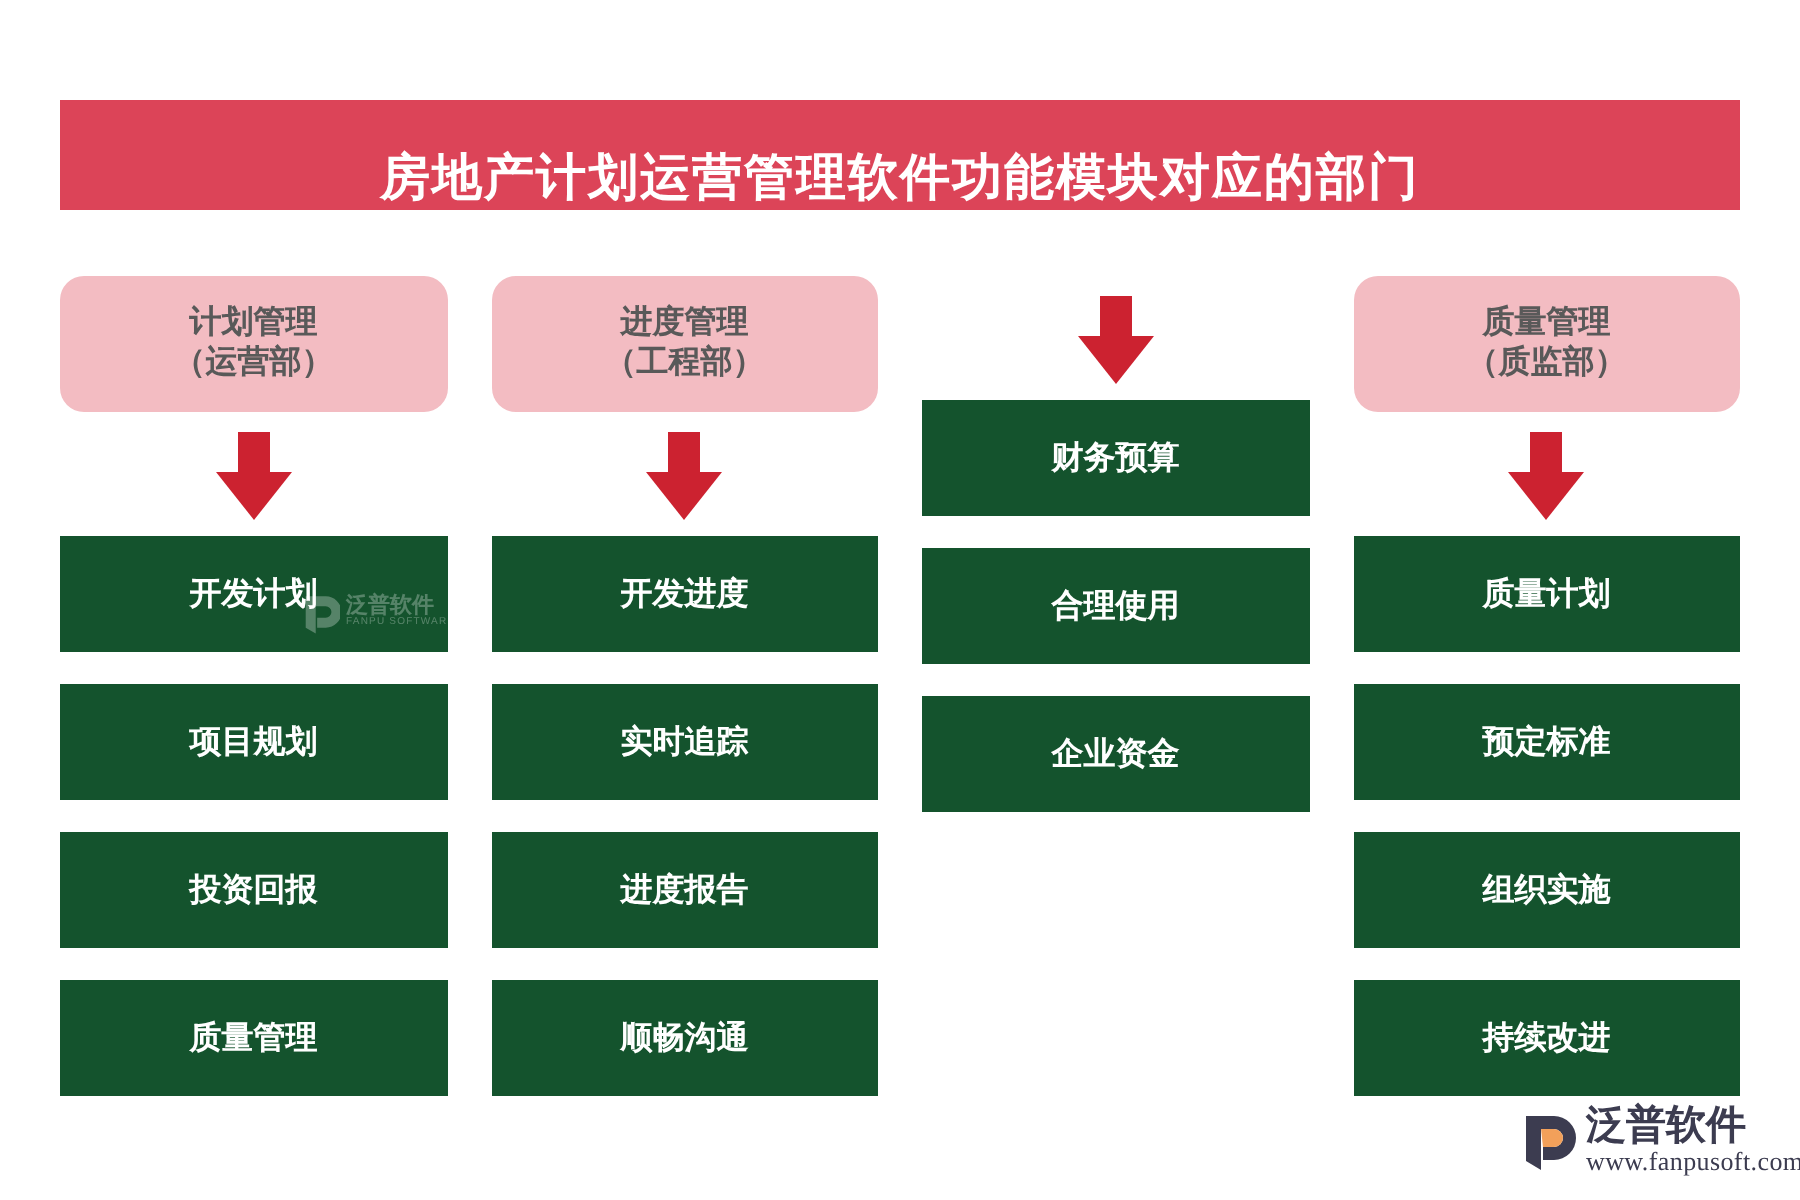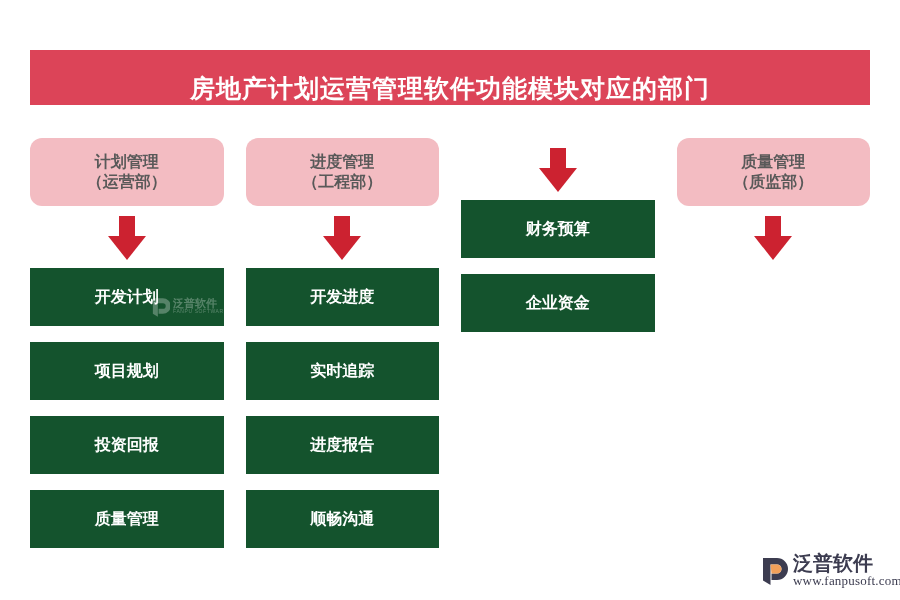--- a/index.html
+++ b/index.html
@@ -268,35 +268,52 @@
         <div class="arrow">
           <div class="shaft"></div>
             <div class="head"></div>
         </div>
       </div>
       <div class="cells">
         <div class="cell">
             <span class="cell-label">财务预算</span>
           </div>
         <div class="cell">
+            <span class="cell-label">合理使用</span>
+          </div>
+        <div class="cell">
             <span class="cell-label">企业资金</span>
           </div>
       </div>
     </div>
 
     <div class="column">
       <div class="dept-box">
         <span class="dept-line">质量管理</span>
         <span class="dept-line">（质监部）</span>
       </div>
       <div class="arrow-wrap">
         <div class="arrow">
           <div class="shaft"></div>
             <div class="head"></div>
         </div>
+      </div>
+      <div class="cells">
+        <div class="cell">
+            <span class="cell-label">质量计划</span>
+          </div>
+        <div class="cell">
+            <span class="cell-label">预定标准</span>
+          </div>
+        <div class="cell">
+            <span class="cell-label">组织实施</span>
+          </div>
+        <div class="cell">
+            <span class="cell-label">持续改进</span>
+          </div>
       </div>
     </div>
 
   </div>
 
   <div class="watermark">
     <span class="wm-mark">
       <svg width="20" height="22" viewBox="0 0 28 30" aria-hidden="true">
         <path d="M4 4 L18 4 A11 11 0 0 1 18 26 L12 26 L12 19 L18 19 A4 4 0 0 0 18 11 L11 11 L11 30 L4 26 Z" fill="#ffffff"></path>
       </svg>

